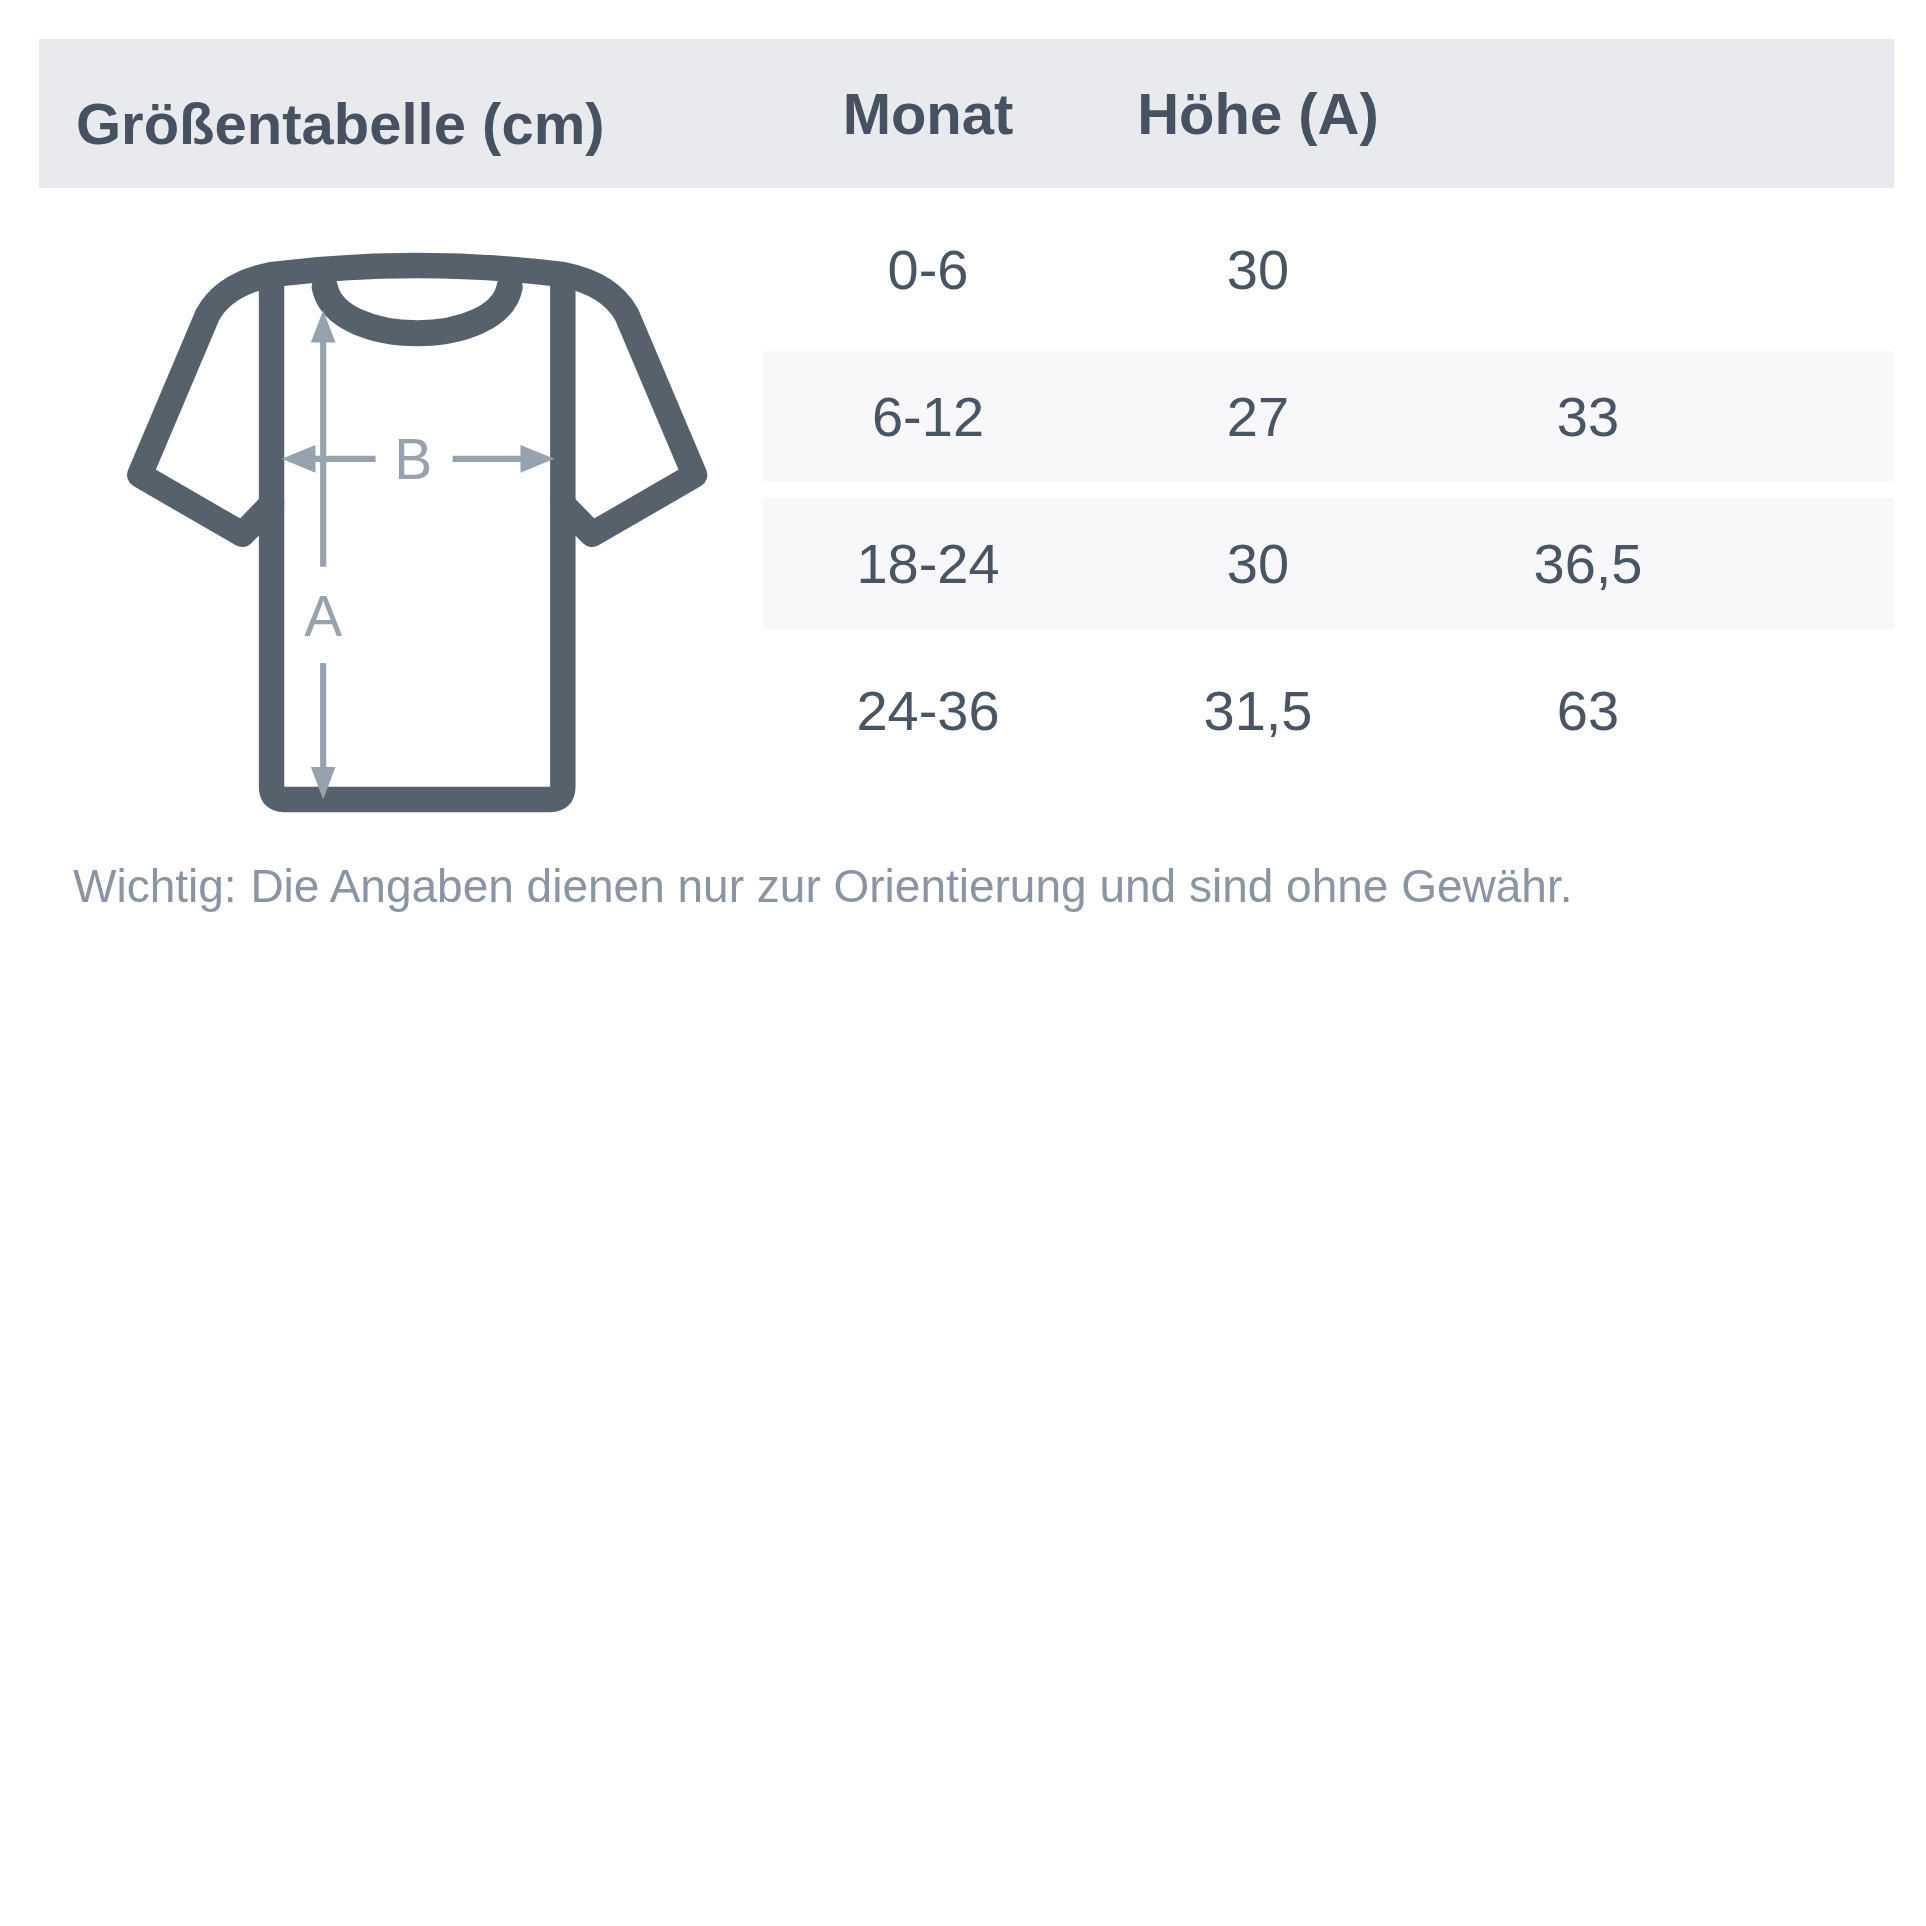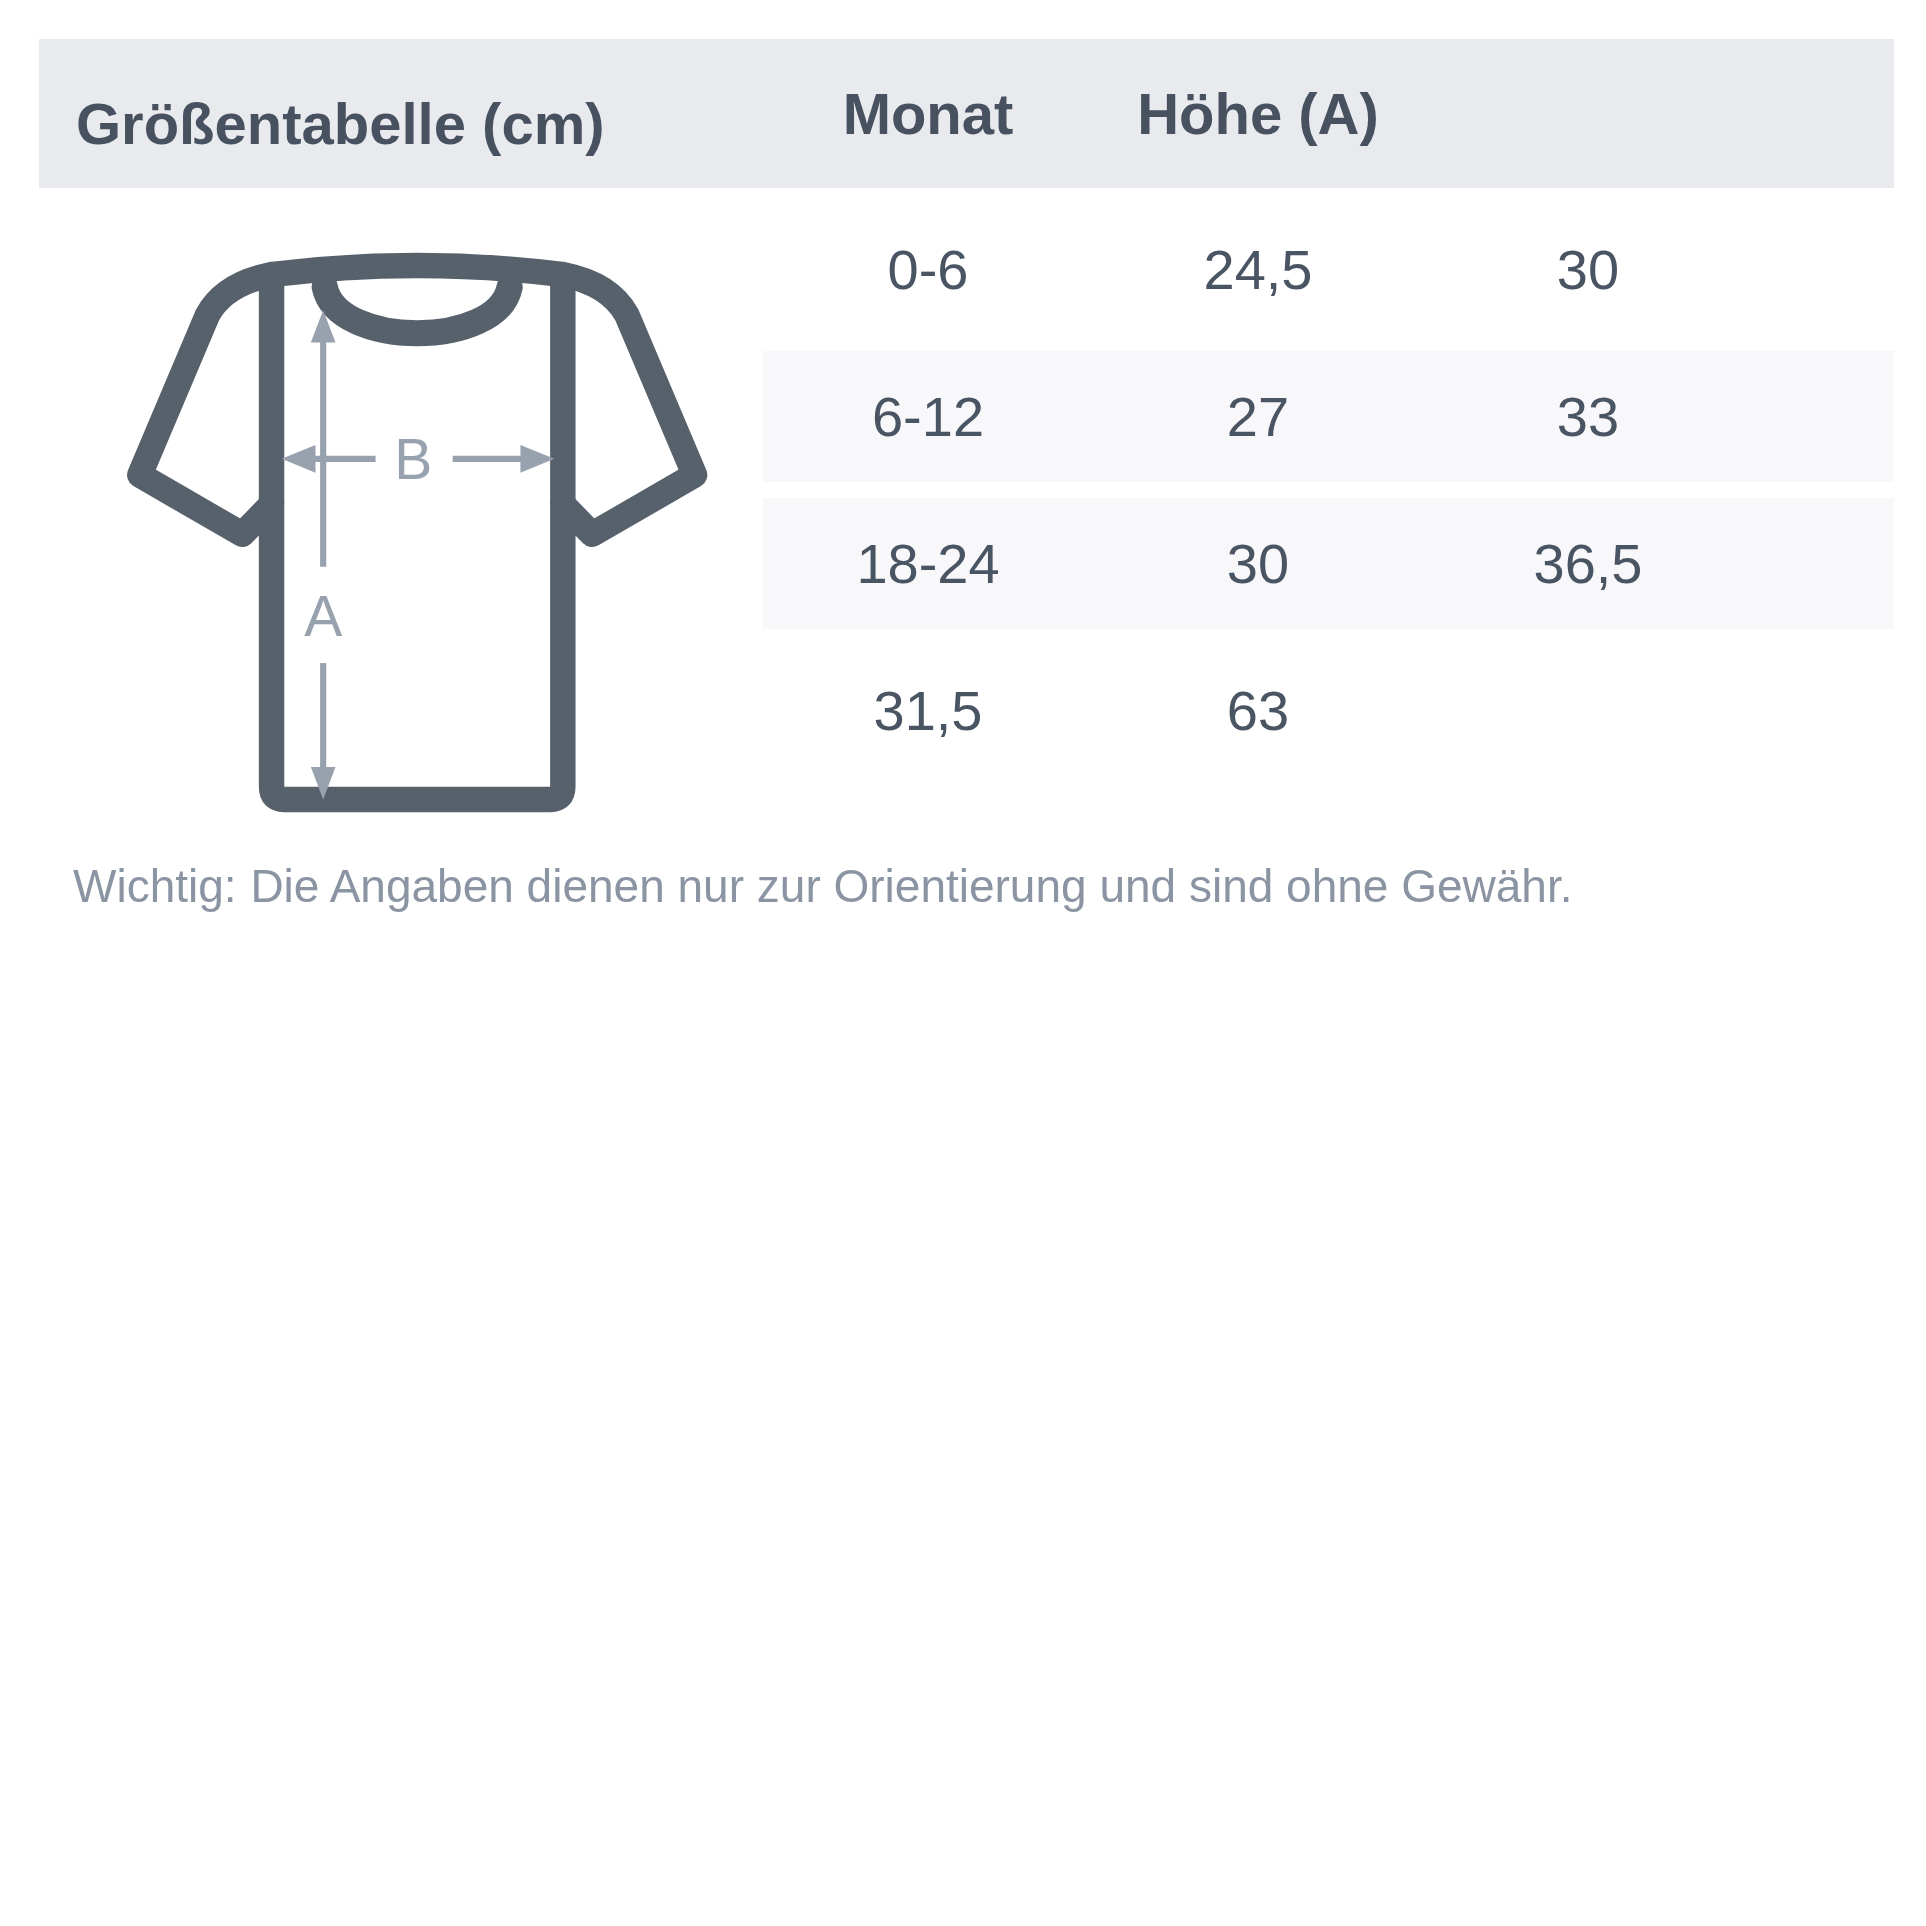--- a/index.html
+++ b/index.html
@@ -57,41 +57,41 @@
   <section class="size-table">
     <div class="row thead">
       <div class="cell c0">Größentabelle (cm)</div>
       <div class="cell">Monat</div>
       <div class="cell">Höhe (A)</div>
     </div>
 
     <div class="row trow">
       <div class="cell c0"></div>
       <div class="cell">0-6</div>
-      <div class="cell">24,5</div>
       <div class="cell">30</div>
     </div>
 
     <div class="row trow striped">
       <div class="cell c0"></div>
       <div class="cell">6-12</div>
       <div class="cell">27</div>
       <div class="cell">33</div>
     </div>
 
 
     <div class="row trow striped">
       <div class="cell c0"></div>
       <div class="cell">18-24</div>
       <div class="cell">30</div>
       <div class="cell">36,5</div>
     </div>
 
     <div class="row trow">
       <div class="cell c0"></div>
+      <div class="cell">24-36</div>
       <div class="cell">31,5</div>
       <div class="cell">63</div>
     </div>
   </section>
 
   <figure class="shirt-figure">
     <svg viewBox="0 0 850 790" aria-hidden="true">
 
       <path class="shirt-body" d="M 62 336 L 150 128 Q 172 88 232 76 Q 422 52 612 76 Q 672 88 694 128 L 782 336
            L 649 413 L 611 374 L 611 741 Q 611 757 595 757 L 249 757 Q 233 757 233 741

